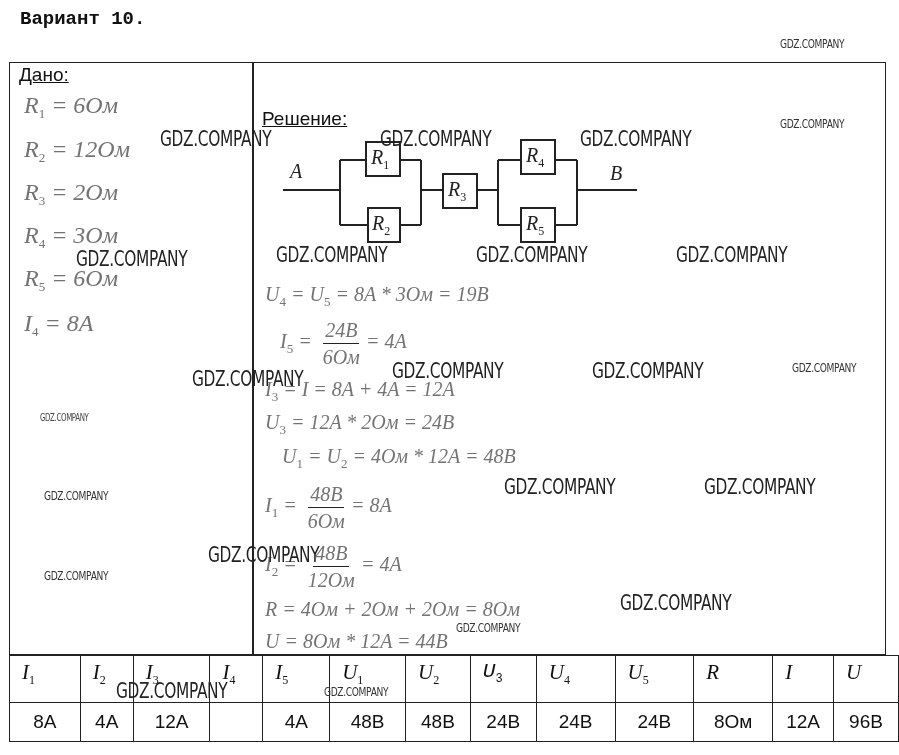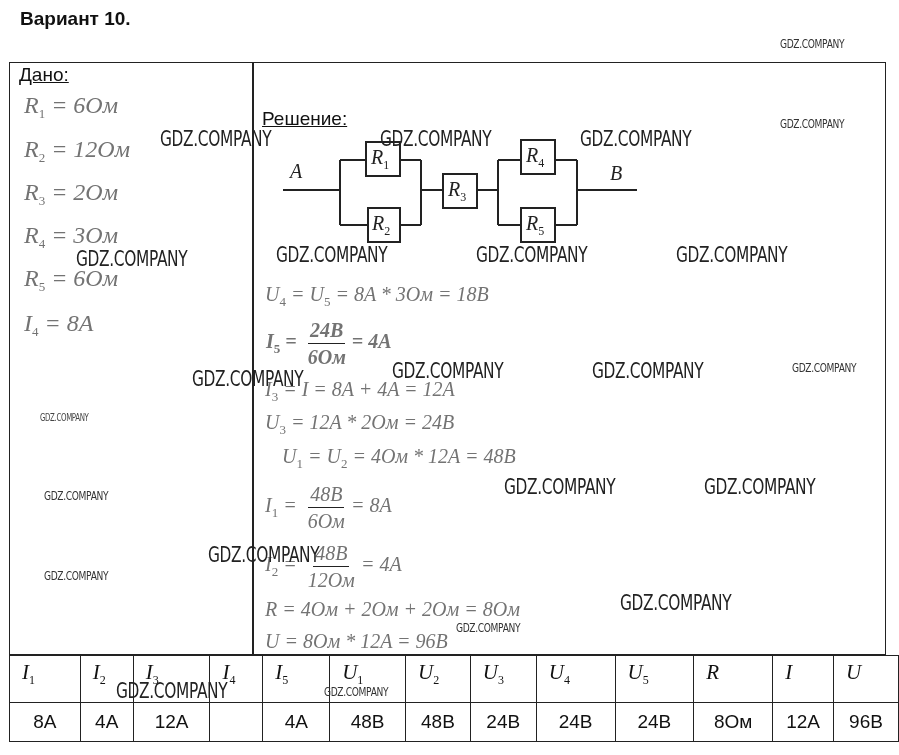--- a/index.html
+++ b/index.html
@@ -1,17 +1,17 @@
 <!DOCTYPE html>
 <html><head>
 <meta charset="utf-8">
 <style>
   html, body { margin:0; padding:0; background:#ffffff; }
   body { width:899px; height:755px; position:relative; overflow:hidden; color:#111; }
-  .title { position:absolute; left:20px; top:8px; font-family:Liberation Sans, sans-serif; font-weight:bold; font-size:19px; }
+  .title { position:absolute; left:20px; top:8px; font-family:Liberation Mono, monospace; font-weight:bold; font-size:19px; }
   .frame { position:absolute; left:9px; top:62px; width:877px; height:593px; border:1.5px solid #222; box-sizing:border-box; }
   .vsep { position:absolute; left:252px; top:62px; width:1.5px; height:593px; background:#222; }
   .hdr { position:absolute; top:64px; font-family:"Liberation Sans", sans-serif; font-size:19px; text-decoration:underline; }
   .math { font-family:"Liberation Serif", serif; font-style:italic; font-size:24px; position:absolute; white-space:nowrap; color:#737373; }
   .math sub { font-size:13px; font-style:normal; vertical-align:-5px; }
   .mathsm { font-size:20px; }
   .frac { display:inline-flex; flex-direction:column; align-items:center; vertical-align:middle; margin:0 4px; }
   .frac .num { padding:0 2px 1px; border-bottom:1.5px solid #222; line-height:24px; }
   .frac .den { padding:1px 2px 0; line-height:24px; }
   .wm { position:absolute; font-family:"DejaVu Sans", sans-serif; color:#222; white-space:nowrap; transform:scaleX(0.7); transform-origin:left top; letter-spacing:-0.5px; }
@@ -74,23 +74,23 @@
     <text x="330" y="50">B</text>
     <text x="91" y="34"><tspan>R</tspan><tspan font-size="12" font-style="normal" dy="5">1</tspan></text>
     <text x="92" y="100"><tspan>R</tspan><tspan font-size="12" font-style="normal" dy="5">2</tspan></text>
     <text x="168" y="66"><tspan>R</tspan><tspan font-size="12" font-style="normal" dy="5">3</tspan></text>
     <text x="246" y="32"><tspan>R</tspan><tspan font-size="12" font-style="normal" dy="5">4</tspan></text>
     <text x="246" y="100"><tspan>R</tspan><tspan font-size="12" font-style="normal" dy="5">5</tspan></text>
   </g>
 </svg>
 
 <div>
-  <div class="math mathsm" style="left:265px; top:283px;"><span>U</span><sub>4</sub> <span>= </span><span>U</span><sub>5</sub><span> = 8A * 3Ом = 18B</span></div>
+  <div class="math mathsm" style="left:265px; top:283px;"><span>U</span><sub>4</sub> <span>= </span><span>U</span><sub>5</sub><span> = 8A * 3Ом = 19B</span></div>
 
-  <div class="math mathsm" style="left:266px; top:318px;font-weight:bold;"><span>I</span><sub>5</sub> = <span class="frac">
+  <div class="math mathsm" style="left:280px; top:318px;"><span>I</span><sub>5</sub> = <span class="frac">
         <span class="num">24B</span>
         <span class="den">6Ом</span>
       </span><span>= 4A</span></div>
 
   <div class="math mathsm" style="left:265px; top:378px;"><span>I</span><sub>3</sub><span> = I = 8A + 4A = 12A</span></div>
 
   <div class="math mathsm" style="left:265px; top:411px;"><span>U</span><sub>3</sub><span> = 12A * 2Ом = 24B</span></div>
 
   <div class="math mathsm" style="left:282px; top:445px;"><span>U</span><sub>1</sub> = <span>U</span><sub>2</sub><span> = 4Ом * 12A = 48B</span></div>
 
@@ -98,34 +98,34 @@
         <span class="num">48B</span>
         <span class="den">6Ом</span>
       </span><span>= 8A</span></div>
 
   <div class="math mathsm" style="left:265px; top:541px;"><span>I</span><sub>2</sub> = <span class="frac">
         <span class="num">48B</span>
         <span class="den">12Ом</span>
       </span><span>= 4A</span></div>
 
   <div class="math mathsm" style="left:265px; top:598px;">R = 4Ом + 2Ом + 2Ом = 8Ом</div>
-  <div class="math mathsm" style="left:265px; top:630px;">U = 8Ом * 12A = 96B</div>
+  <div class="math mathsm" style="left:265px; top:630px;">U = 8Ом * 12A = 44B</div>
 </div>
 
 <table class="res">
   <tbody>
       <tr class="h">
     <td style="width:58px;"><span>I</span><sub>1</sub></td>
     <td style="width:40px;"><span>I</span><sub>2</sub></td>
     <td style="width:64px;"><span>I</span><sub>3</sub></td>
     <td style="width:40px; padding-left:12px;"><span>I</span><sub>4</sub></td>
     <td style="width:54px;"><span>I</span><sub>5</sub></td>
     <td style="width:63px;margin-top:32px;"><span>U</span><sub>1</sub></td>
     <td style="width:52px;"><span>U</span><sub>2</sub></td>
-    <td style="width:53px;"><span>U</span><sub>3</sub></td>
+    <td style="width:53px;font-family:Liberation Mono, monospace;"><span>U</span><sub>3</sub></td>
     <td style="width:66px;"><span>U</span><sub>4</sub></td>
     <td style="width:66px;"><span>U</span><sub>5</sub></td>
     <td style="width:66px;"><span>R</span><sub></sub></td>
     <td style="width:48px;"><span>I</span><sub></sub></td>
     <td style="width:52px;"><span>U</span><sub></sub></td>
   </tr>
   <tr class="v">
     <td>8A</td>
     <td>4A</td>
     <td>12A</td>

